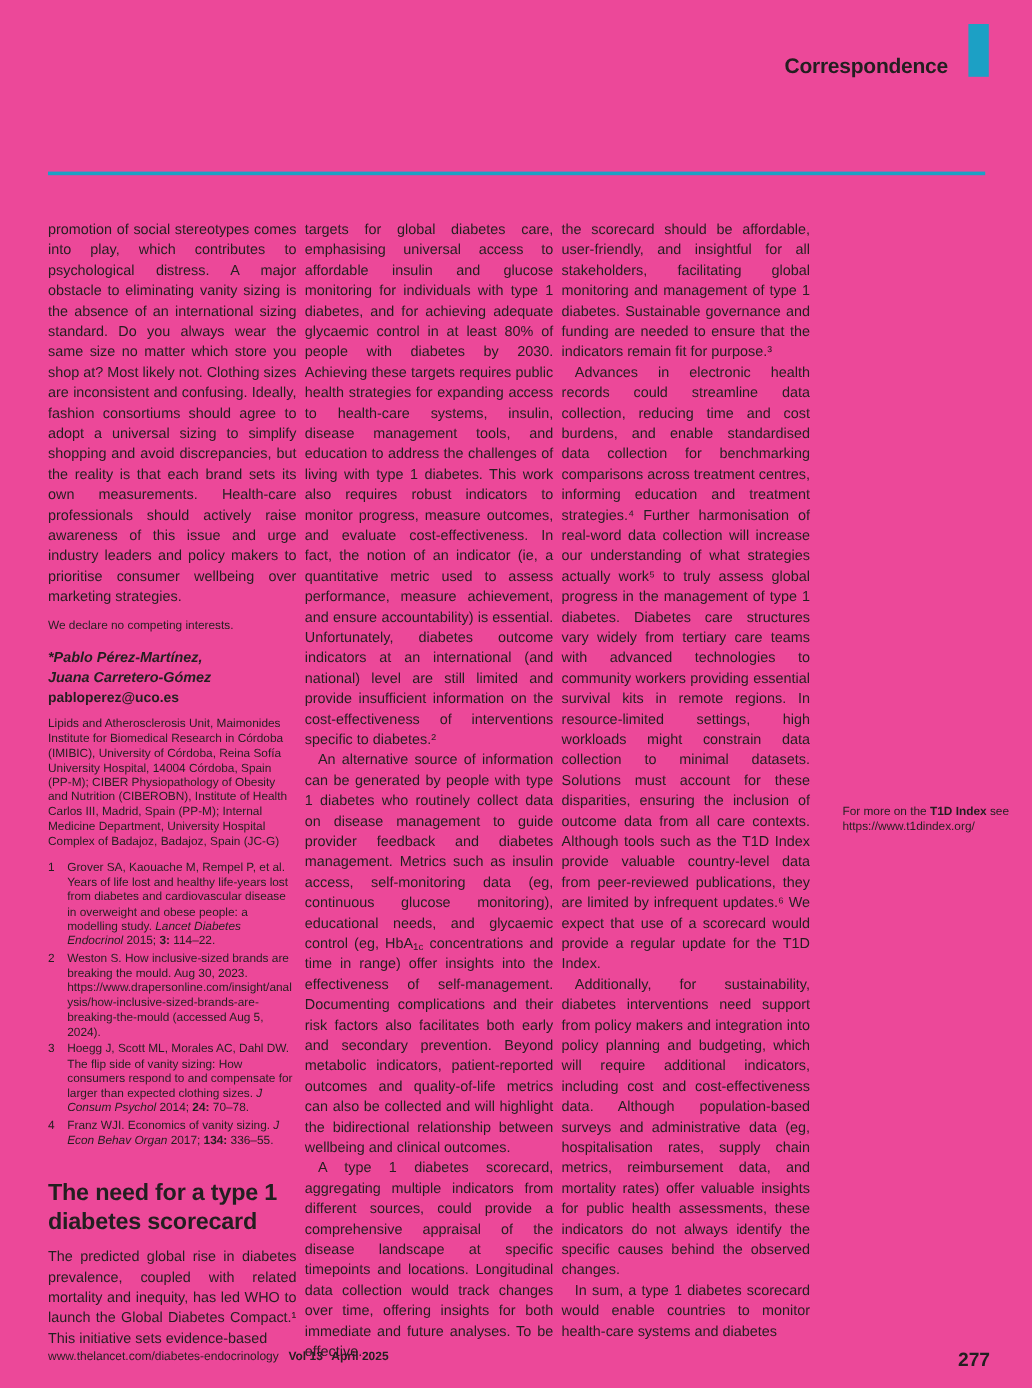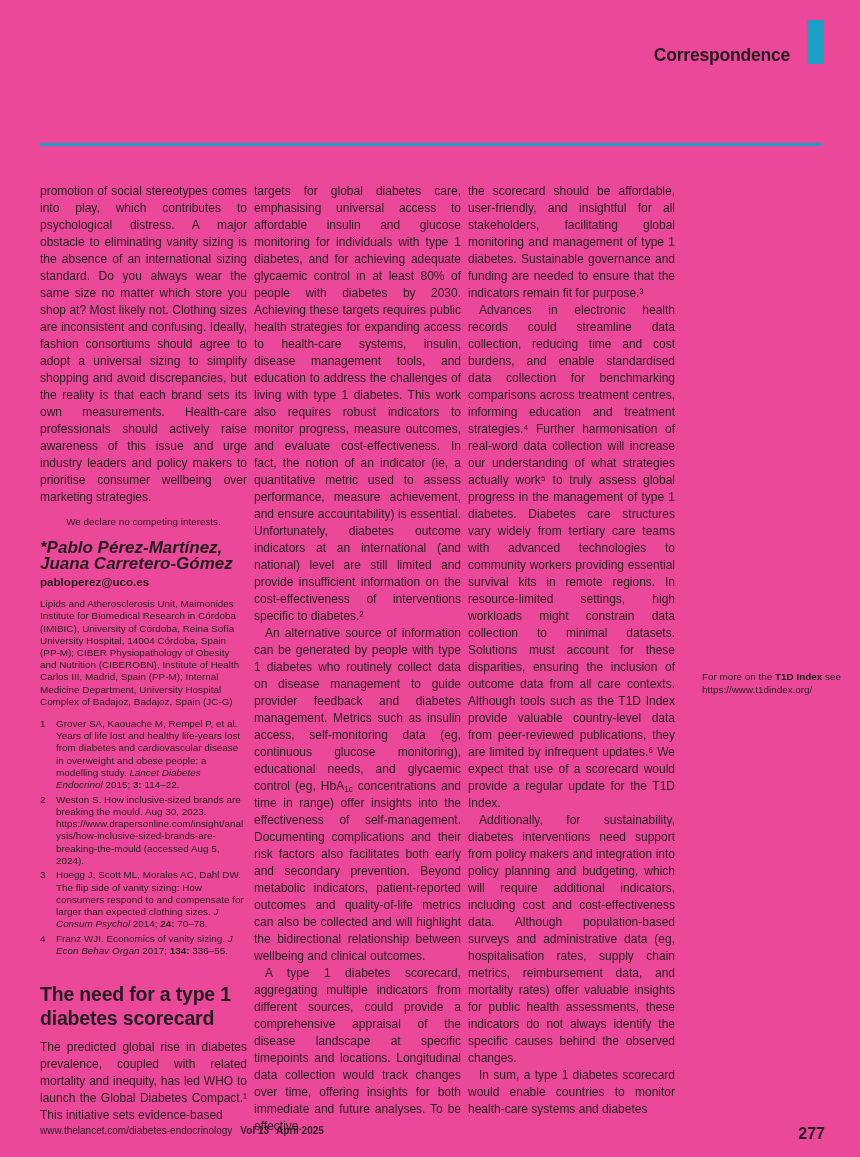--- a/index.html
+++ b/index.html
@@ -17,22 +17,22 @@
   .teal-tab { position:absolute; left:807px; top:20px; width:17px; height:44px; background:var(--accent); }
   .header-rule { position:absolute; left:40px; top:143px; width:781px; height:2.5px; background:var(--accent); }
 
   .columns { position:absolute; left:40px; top:183px; width:650px; height:947px; display:flex; gap:7px; overflow:hidden; }
   .col { width:207px; }
 
   p.body { font-size:12px; line-height:17px; text-align:justify; color:var(--ink); }
   p.body.indent { text-indent:11px; }
   sub { font-size:68%; line-height:0; vertical-align:-0.25em; }
 
-  .declaration { margin-top:10px; font-size:9.9px; line-height:12.2px;text-align:center; }
-  .authors { margin-top:12px; font-size:17px; line-height:16px; font-style:italic; font-weight:700; white-space:pre-line; }
+  .declaration { margin-top:10px; font-size:9.9px; line-height:12.2px; }
+  .authors { margin-top:12px; font-size:12px; line-height:16px; font-style:italic; font-weight:700; white-space:pre-line; }
   .email { margin-top:3px; font-size:11.6px; font-weight:700; }
   .affiliations { margin-top:10px; font-size:9.9px; line-height:12.2px; }
 
   .ref-list { margin-top:10px; }
   .ref { display:flex; margin-bottom:2.5px; font-size:9.9px; line-height:12.2px; }
   .ref-num { width:16px; flex-shrink:0; }
   .ref-text { flex:1; overflow-wrap:anywhere; }
   .ref-text i { font-style:italic; }
   .ref-text b { font-weight:700; }
 

